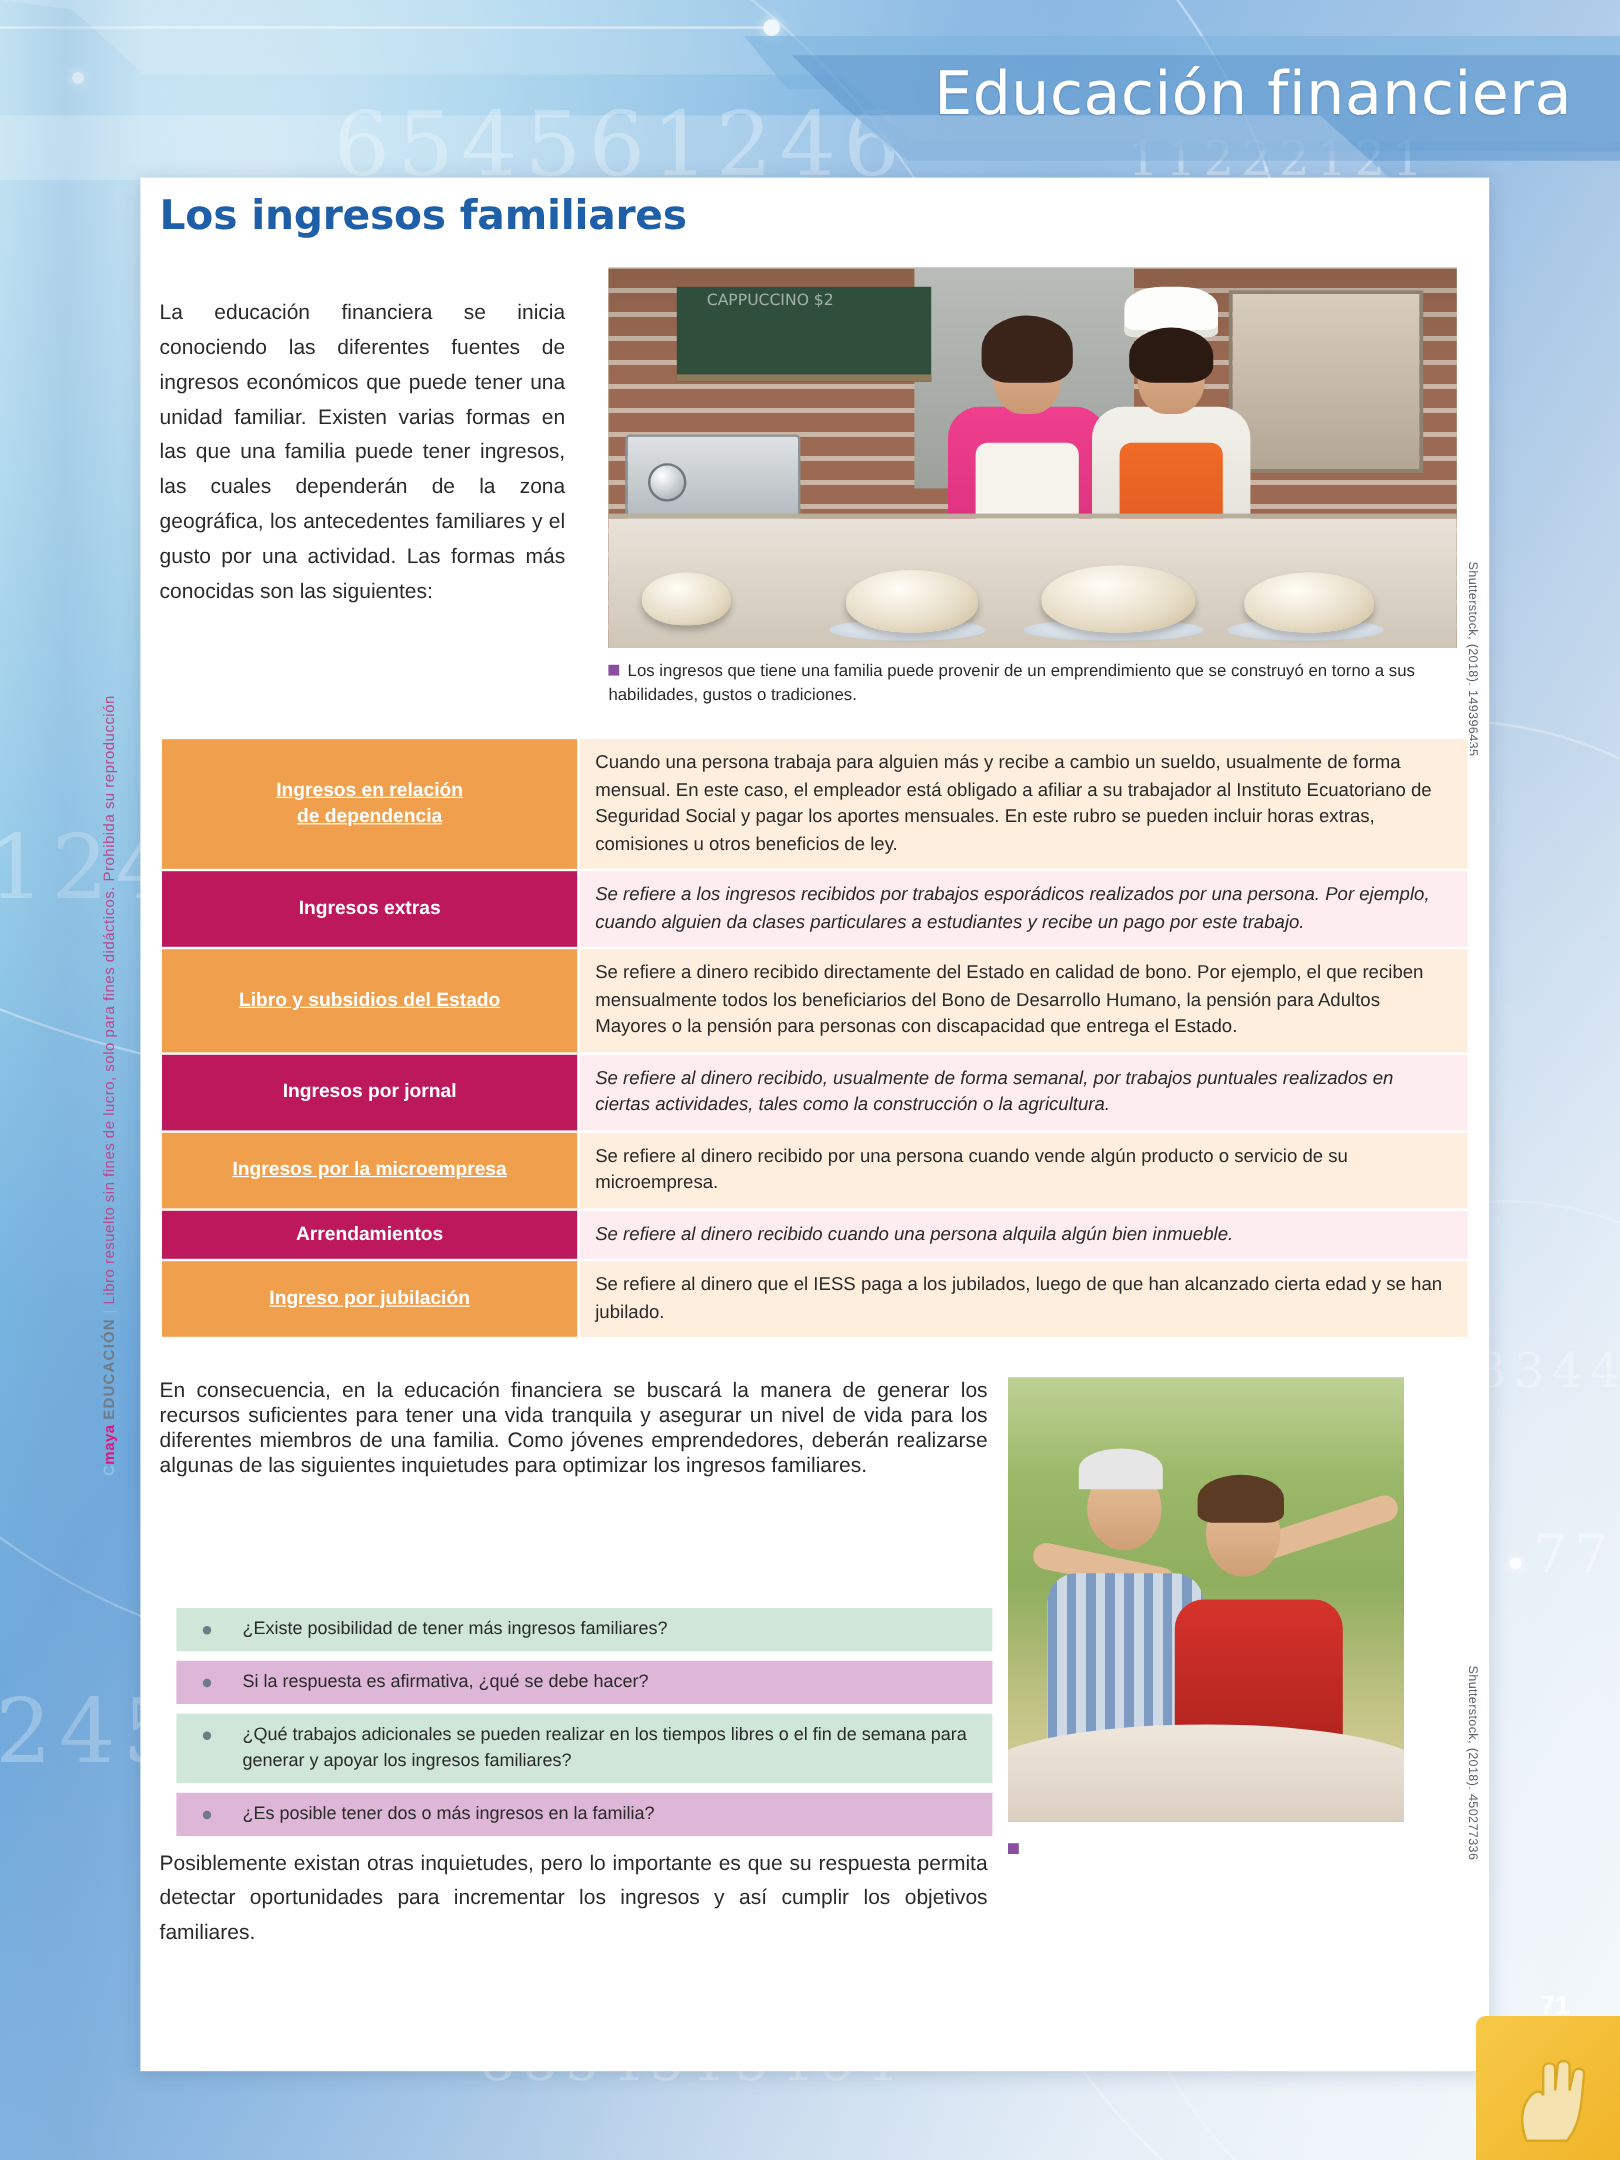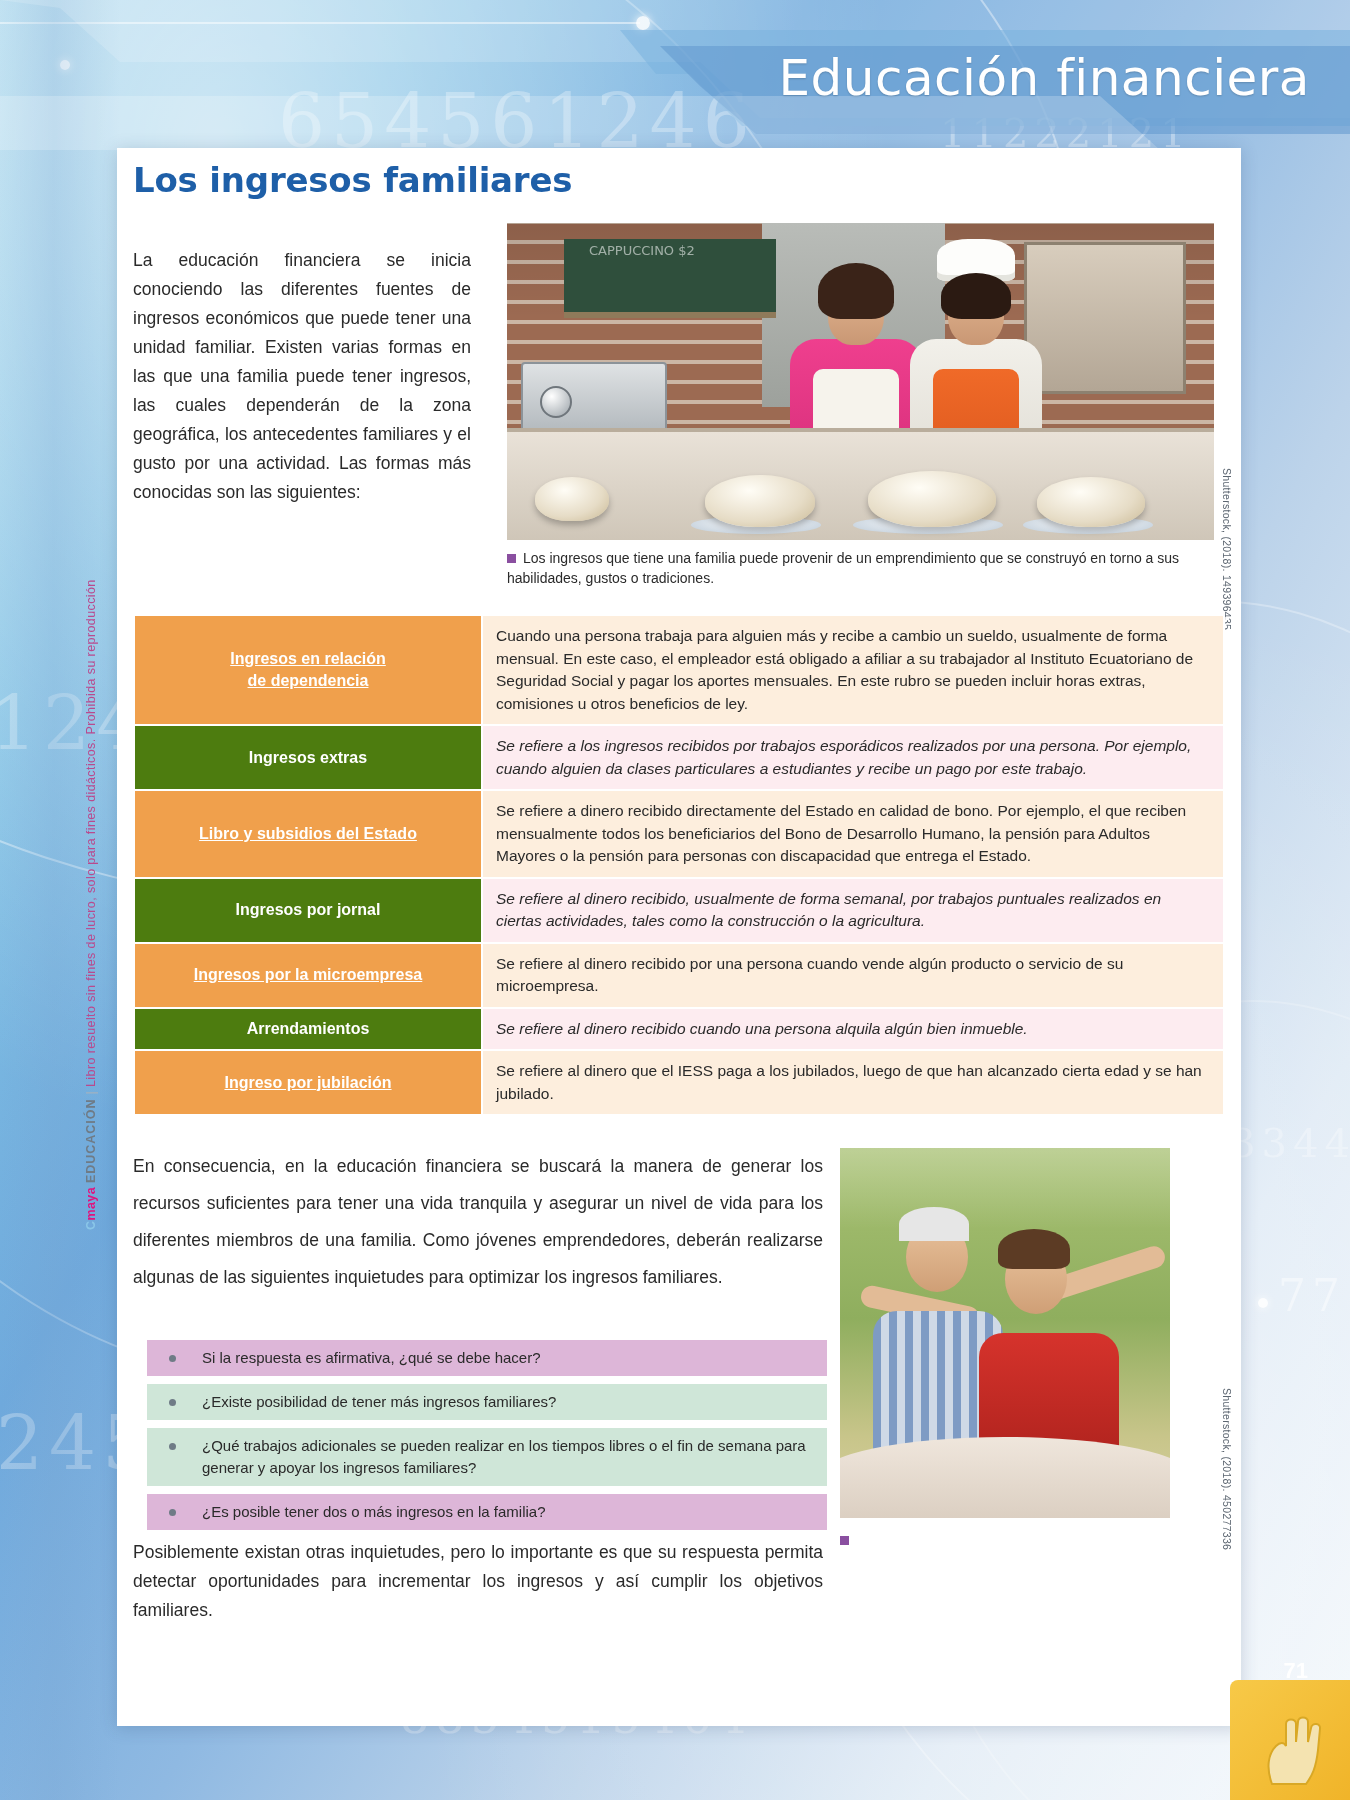--- a/index.html
+++ b/index.html
@@ -276,31 +276,31 @@
     font-size: 16px;
     line-height: 22px;
   }
   .income-table td.desc {
     font-size: 15.5px;
     line-height: 22.5px;
     color: #2a2a2a;
   }
   .row-orange td.label { background: #f0a04c; text-decoration: underline; }
   .row-orange td.desc  { background: #fdeedd; }
-  .row-pink  td.label { background: #4d7c0f; }
+  .row-pink  td.label { background: #be185d; }
   .row-pink  td.desc  { background: #fdecf0; font-style: italic; }
 
   
   .mid-par {
     position: absolute;
     left: 16px;
     top: 1000px;
     width: 690px;
     font-size: 17.5px;
-    line-height: 37px;
+    line-height: 21px;
     color: #2a2a2a;
     text-align: justify;
   }
 
   
   .qlist {
     position: absolute;
     left: 30px;
     top: 1192px;
     width: 680px;
@@ -549,27 +549,27 @@
       <tr class="row-orange">
         <td class="label">Ingreso por jubilación</td>
         <td class="desc">Se refiere al dinero que el IESS paga a los jubilados, luego de que han alcanzado cierta edad y se han jubilado.</td>
       </tr>
     </tbody>
   </table>
 
   <div class="mid-par">En consecuencia, en la educación financiera se buscará la manera de generar los recursos suficientes para tener una vida tranquila y asegurar un nivel de vida para los diferentes miembros de una familia. Como jóvenes emprendedores, deberán realizarse algunas de las siguientes inquietudes para optimizar los ingresos familiares.</div>
 
   <div class="qlist">
+    <div class="qrow q-green">
+      <span class="dot"></span>
+      <span>¿Existe posibilidad de tener más ingresos familiares?</span>
+    </div>
     <div class="qrow q-purple">
       <span class="dot"></span>
       <span>Si la respuesta es afirmativa, ¿qué se debe hacer?</span>
-    </div>
-    <div class="qrow q-green">
-      <span class="dot"></span>
-      <span>¿Existe posibilidad de tener más ingresos familiares?</span>
     </div>
     <div class="qrow q-green">
       <span class="dot"></span>
       <span>¿Qué trabajos adicionales se pueden realizar en los tiempos libres o el fin de semana para generar y apoyar los ingresos familiares?</span>
     </div>
     <div class="qrow q-purple">
       <span class="dot"></span>
       <span>¿Es posible tener dos o más ingresos en la familia?</span>
     </div>
   </div>

